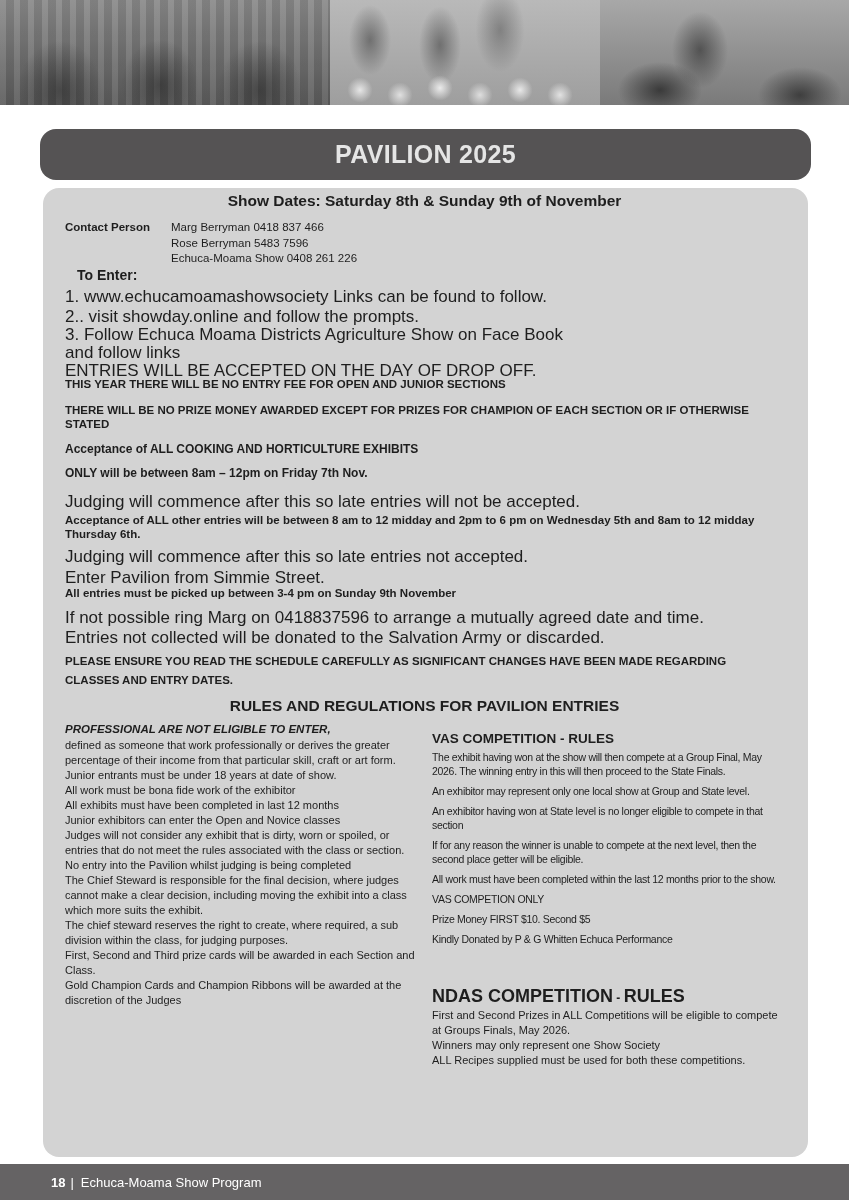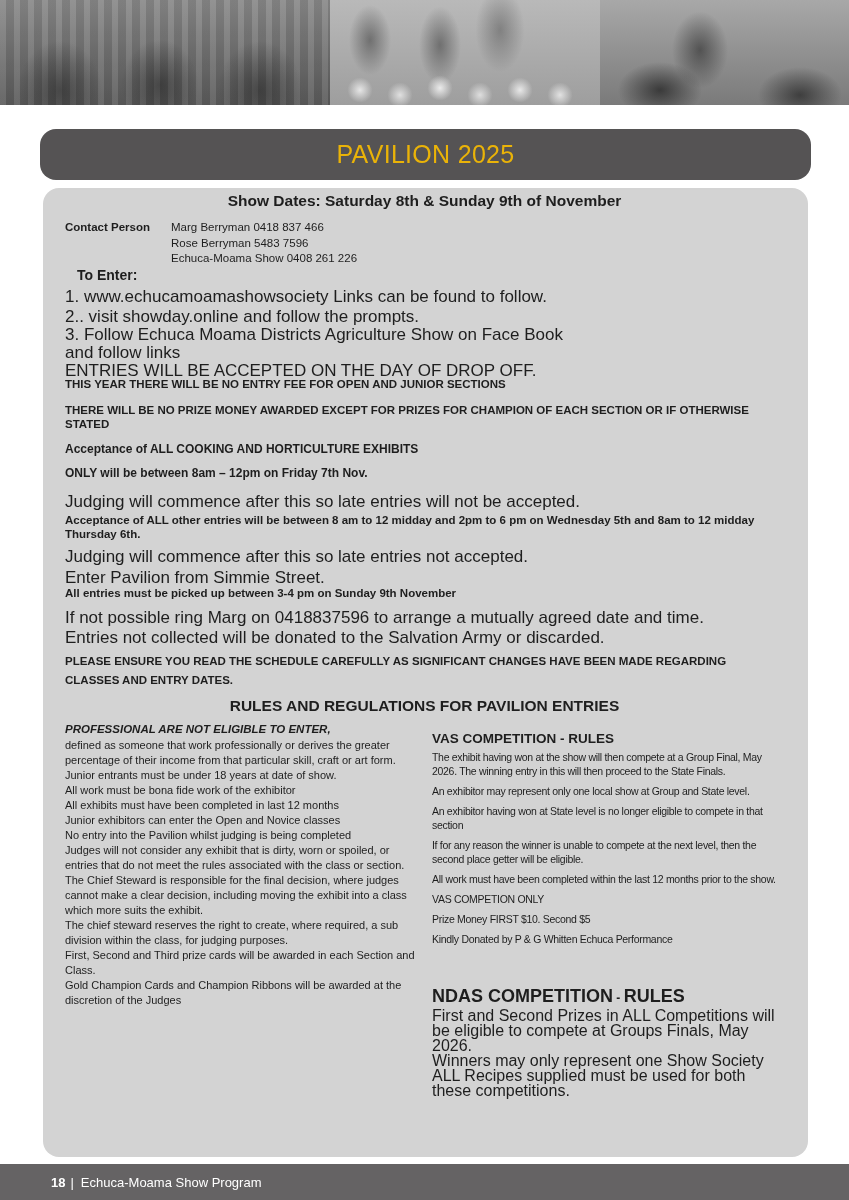--- a/index.html
+++ b/index.html
@@ -34,21 +34,21 @@
       radial-gradient(ellipse 60px 40px at 60px 90px, rgba(20,20,20,.65), transparent 70%),
       radial-gradient(ellipse 60px 40px at 200px 95px, rgba(20,20,20,.6), transparent 70%),
       linear-gradient(180deg, #a8a8a8, #7a7a7a); }
 
   
   .title-bar {
     position: absolute; left: 40px; top: 129px; width: 771px; height: 51px;
     background: #555354; border-radius: 16px;
     display: flex; align-items: center; justify-content: center;
   }
-  .title-bar h1 { color: #eab308; font-size: 25px; font-weight: normal; letter-spacing: 0.3px; }
+  .title-bar h1 { color: #e5e5e5; font-size: 25px; font-weight: bold; letter-spacing: 0.3px; }
 
   
   .panel {
     position: absolute; left: 43px; top: 188px; width: 765px; height: 969px;
     background: #d3d3d3; border-radius: 16px;
   }
   .show-dates {
     position: absolute; left: 0; top: 192px; width: 849px; text-align: center;
     font-size: 15.5px; font-weight: bold;
   }
@@ -72,21 +72,21 @@
   .left-col { position: absolute; left: 65px; top: 722px; width: 355px; font-size: 11px; line-height: 15px; }
   .left-col .pro { font-weight: bold; font-style: italic; font-size: 11.5px; margin-bottom: 1px; }
   .left-col p { margin: 0; }
 
   
   .vas-h { position: absolute; left: 432px; top: 731px; font-size: 13.5px; font-weight: bold; }
   .right-col { position: absolute; left: 432px; width: 350px; font-size: 10.5px; line-height: 14px; letter-spacing: -0.3px; }
   .right-col p { margin-bottom: 6px; }
   .ndas-h { position: absolute; left: 432px; top: 986px; font-size: 18px; font-weight: bold; white-space: nowrap; }
   .ndas-h .dash { font-size: 12px; }
-  .ndas-body { position: absolute; left: 432px; top: 1008px; width: 350px; font-size: 16px; line-height: 15px; }
+  .ndas-body { position: absolute; left: 432px; top: 1008px; width: 350px; font-size: 11px; line-height: 15px; }
 
   
   .footer {
     position: absolute; left: 0; top: 1164px; width: 849px; height: 36px;
     background: #656364; display: flex; align-items: center; padding-left: 51px;
     color: #ffffff; font-size: 13px;
   }
   .footer .page-num { font-weight: bold; margin-right: 5px; }
   .footer .sep { margin-right: 7px; }
 </style>
@@ -138,22 +138,22 @@
 
 <div class="rules-h">RULES AND REGULATIONS  FOR PAVILION ENTRIES</div>
 
 <div class="left-col">
   <div class="pro">PROFESSIONAL ARE NOT ELIGIBLE TO ENTER,</div>
   <p>defined as someone that work professionally or derives the greater percentage of their income from that particular skill, craft or art form.</p>
   <p>Junior entrants must be under 18 years at date of show.</p>
   <p>All work must be bona fide work of the exhibitor</p>
   <p>All exhibits must have been completed in last 12 months</p>
   <p>Junior exhibitors can enter the Open and Novice classes</p>
+  <p>Judges will not consider any exhibit that is dirty, worn or spoiled, or entries that do not meet the rules associated with the class or section.</p>
   <p>No entry into the Pavilion whilst judging is being completed</p>
-  <p>Judges will not consider any exhibit that is dirty, worn or spoiled, or entries that do not meet the rules associated with the class or section.</p>
   <p>The Chief Steward is responsible for the final decision, where judges cannot make a clear decision, including moving the exhibit into a class which more suits the exhibit.</p>
   <p>The chief steward reserves the right to create, where required, a sub division within the class, for judging purposes.</p>
   <p>First, Second and Third prize cards will be awarded in each Section and Class.</p>
   <p>Gold Champion Cards and Champion Ribbons will be awarded at the discretion of the Judges</p>
 </div>
 
 <div class="vas-h">VAS COMPETITION - RULES</div>
 <div class="right-col" style="top:750px">
   <p>The exhibit having won at the show will then compete at a Group Final, May 2026. The winning entry in this will then proceed to the State Finals.</p>
   <p>An exhibitor may represent only one local show at Group and State level.</p>

